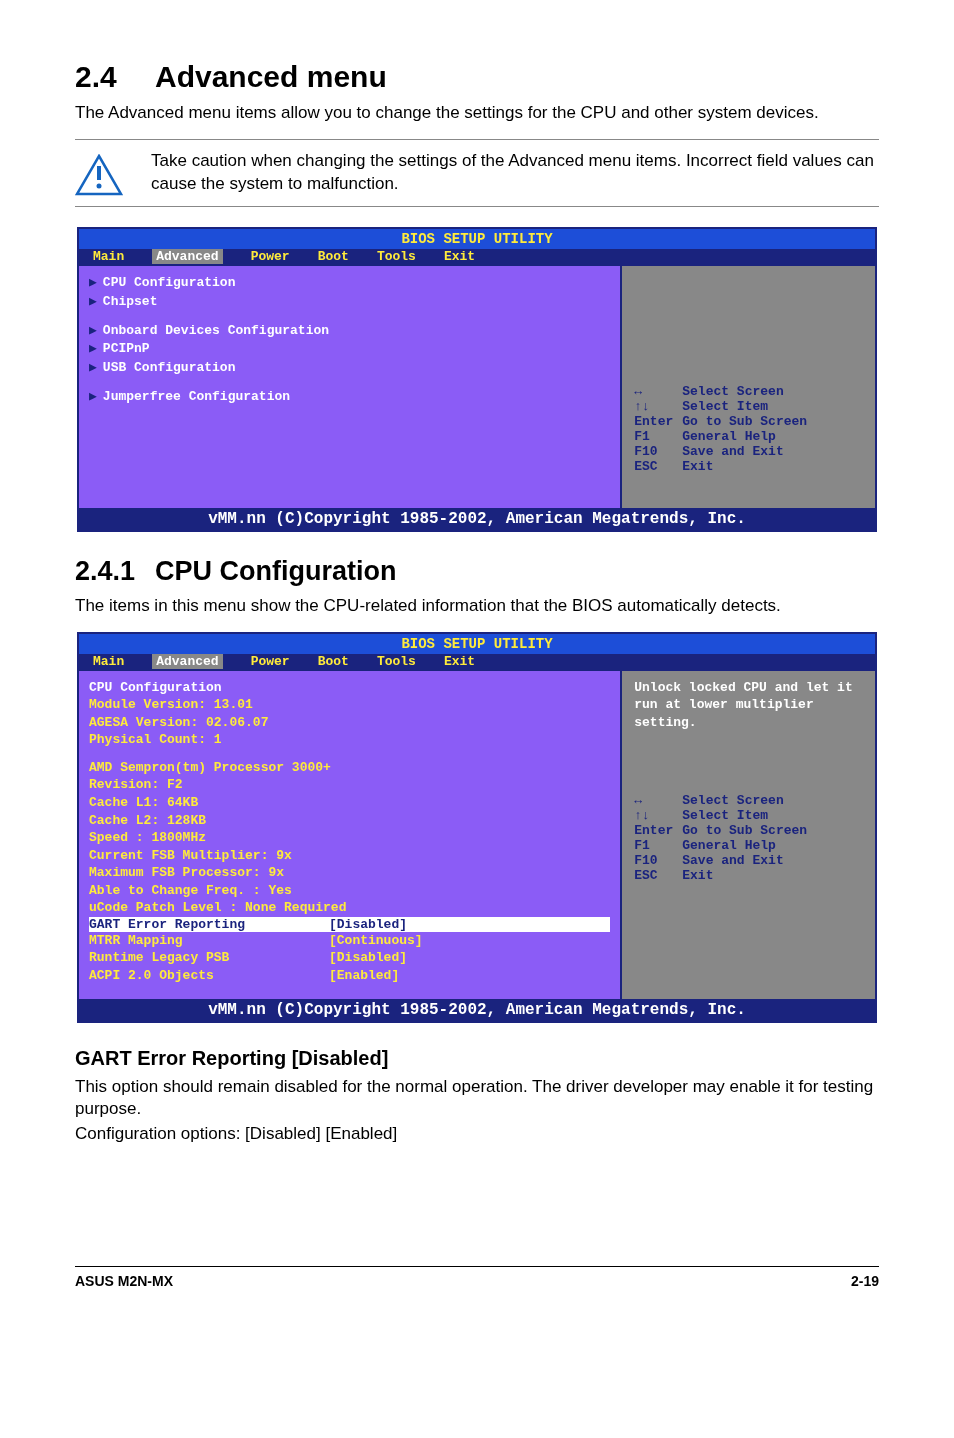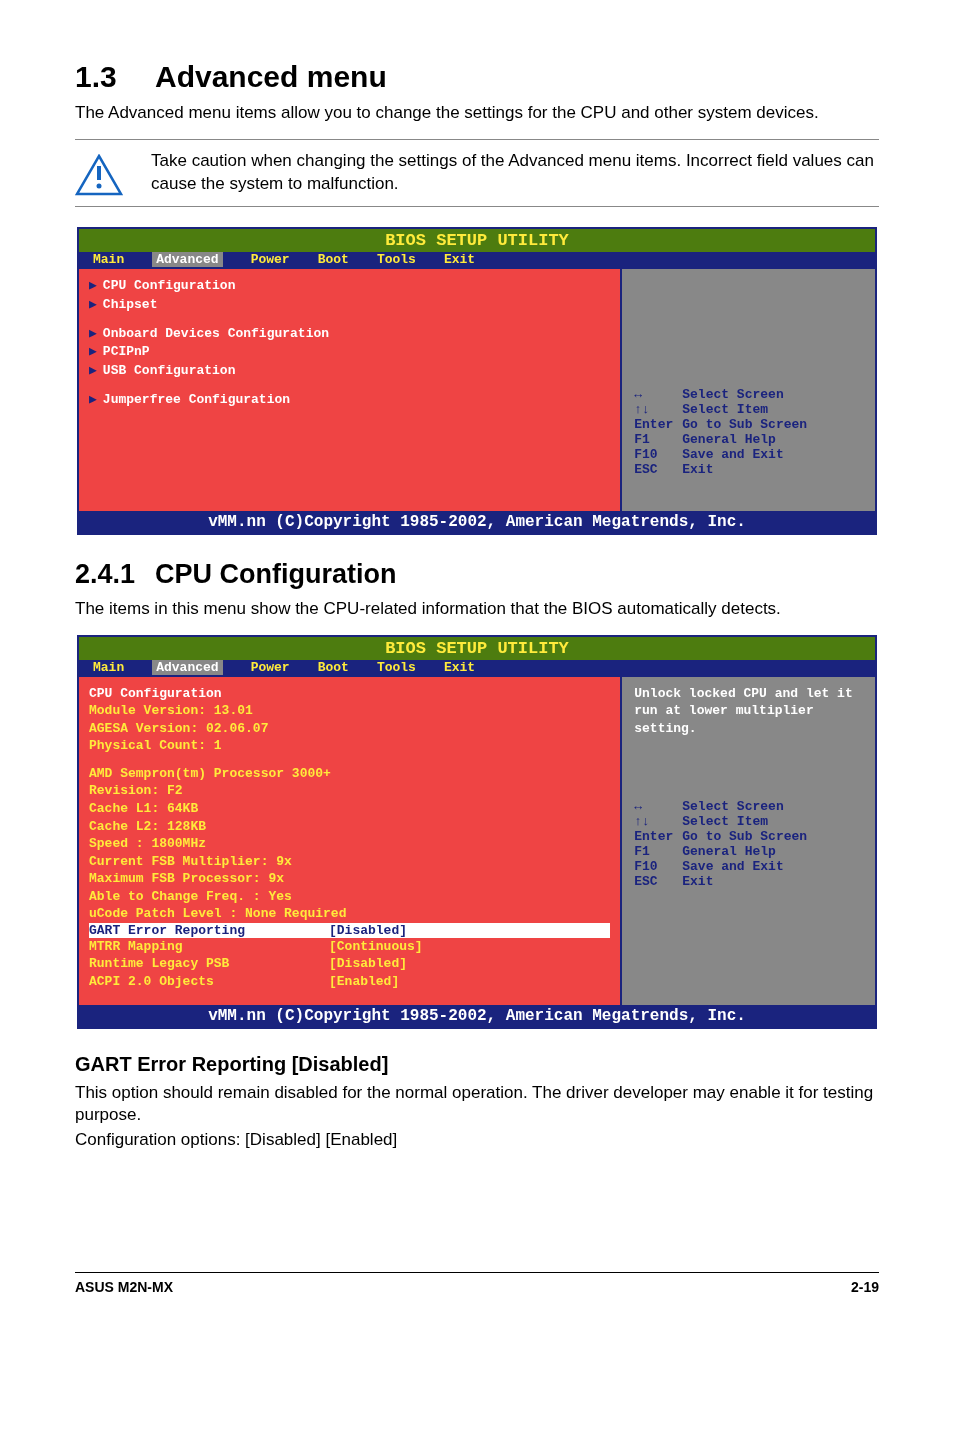--- a/index.html
+++ b/index.html
@@ -4,25 +4,25 @@
   <style>
     * { margin: 0; padding: 0; box-sizing: border-box; }
     body { font-family: Arial, Helvetica, sans-serif; background: #fff; width: 954px; padding: 60px 75px 40px; color: #000; }
     .sect-title { font-size: 30px; font-weight: bold; margin-bottom: 8px; }
     .sect-num { display: inline-block; width: 80px; }
     .body-text { font-size: 17px; line-height: 1.35; margin-bottom: 14px; }
     .warn-box { border-top: 1px solid #888; border-bottom: 1px solid #888; padding: 10px 0; display: flex; align-items: flex-end; margin: 14px 0 20px; }
     .warn-icon { width: 48px; height: 42px; margin-right: 28px; flex-shrink: 0; }
     .warn-text { font-size: 17px; line-height: 1.35; }
     .bios { font-family: "Courier New", monospace; font-size: 13px; font-weight: bold; color: #fff; margin: 10px auto 24px; width: 800px; border: 2px solid #1a237e; }
-    .bios-title { background: #4d7c0f; color: #ffeb3b; text-align: center; padding: 2px 0; font-size: 17px; }
+    .bios-title { background: #1d4ed8; color: #ffeb3b; text-align: center; padding: 2px 0; font-size: 14px; }
     .bios-tabs { background: #1a237e; color: #ffeb3b; display: flex; padding: 0 14px 2px; }
     .bios-tabs span { margin-right: 28px; }
     .bios-body { display: flex; background: #888; }
-    .bios-left { flex: 0 0 68%; padding: 8px 10px 14px; background: #ef4444; }
+    .bios-left { flex: 0 0 68%; padding: 8px 10px 14px; background: #8b5cf6; }
     .bios-right { flex: 1; padding: 8px 12px 14px; border-left: 2px solid #1a237e; background: #888; color: #1a237e; }
     .bios-right .help-top { color: #fff; margin-bottom: 62px; line-height: 1.35; }
     .bios-right .keys { color: #1a237e; font-weight: bold; }
     .bios-right .keys .k { display: inline-block; width: 48px; }
     .menu-item { color: #fff; line-height: 1.45; }
     .menu-item .arrow { color: #1a237e; margin-right: 6px; font-weight: bold; }
     .bios-foot { background: #1a237e; color: #fff; text-align: center; padding: 2px 0; font-size: 16px; }
     .group-sp { margin-top: 10px; }
     .info-line { color: #ffeb3b; line-height: 1.35; }
     .bios-left .header-white { color: #fff; line-height: 1.35; }
@@ -33,21 +33,21 @@
     .sub-title .sub-num { display: inline-block; width: 80px; }
     .sub-title-sm { font-size: 20px; font-weight: bold; margin: 12px 0 6px; }
     .footer { display: flex; justify-content: space-between; border-top: 1.5px solid #000; padding-top: 6px; margin-top: 120px; font-size: 14px; font-weight: bold; }
     .highlight-row { background: #fff; color: #1a237e !important; }
     .highlight-row .lbl, .highlight-row .val { color: #1a237e !important; }
   </style>
 </head>
 <body>
 
 <h1 class="sect-title">
-  <span class="sect-num">1.3</span><span>Advanced menu</span>
+  <span class="sect-num">2.4</span><span>Advanced menu</span>
 </h1>
 <p class="body-text">The Advanced menu items allow you to change the settings for the CPU and other system devices.</p>
 
 <div class="warn-box">
   <svg class="warn-icon" viewBox="0 0 48 42">
     <polygon points="24,2 46,40 2,40" fill="none" stroke="#1565c0" stroke-width="2.5"></polygon>
     <rect x="22" y="12" width="4" height="14" fill="#1565c0"></rect>
     <circle cx="24" cy="32" r="2.5" fill="#1565c0"></circle>
   </svg>
   <div class="warn-text">Take caution when changing the settings of the Advanced menu items. Incorrect field values can cause the system to malfunction.</div>

